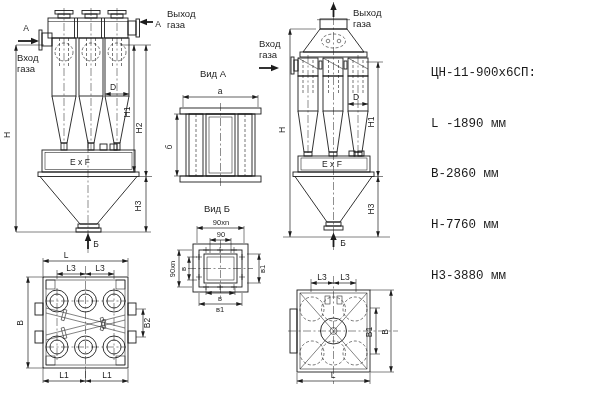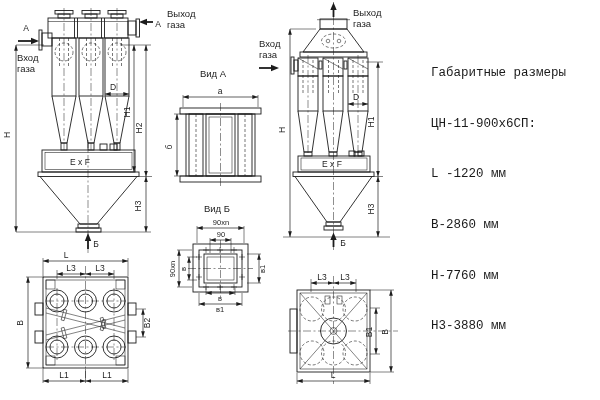--- a/index.html
+++ b/index.html
@@ -385,23 +385,22 @@
 
     <text x="322" y="280" text-anchor="middle">L3</text>
     <text x="345" y="280" text-anchor="middle">L3</text>
     <text x="372" y="332" text-anchor="middle" transform="rotate(-90 372 332)">B1</text>
     <text x="388" y="332" text-anchor="middle" transform="rotate(-90 388 332)">B</text>
     <text x="333" y="378" text-anchor="middle">L</text>
   </g>
 </svg>
 
 <div class="specs">
-  <div>Габаритные размеры</div>
   <div>ЦН-11-900х6СП:</div>
-  <div>L -1220 мм</div>
+  <div>L -1890 мм</div>
   <div>B-2860 мм</div>
   <div>H-7760 мм</div>
   <div>H3-3880 мм</div>
   
   
   
   
   
   
   

